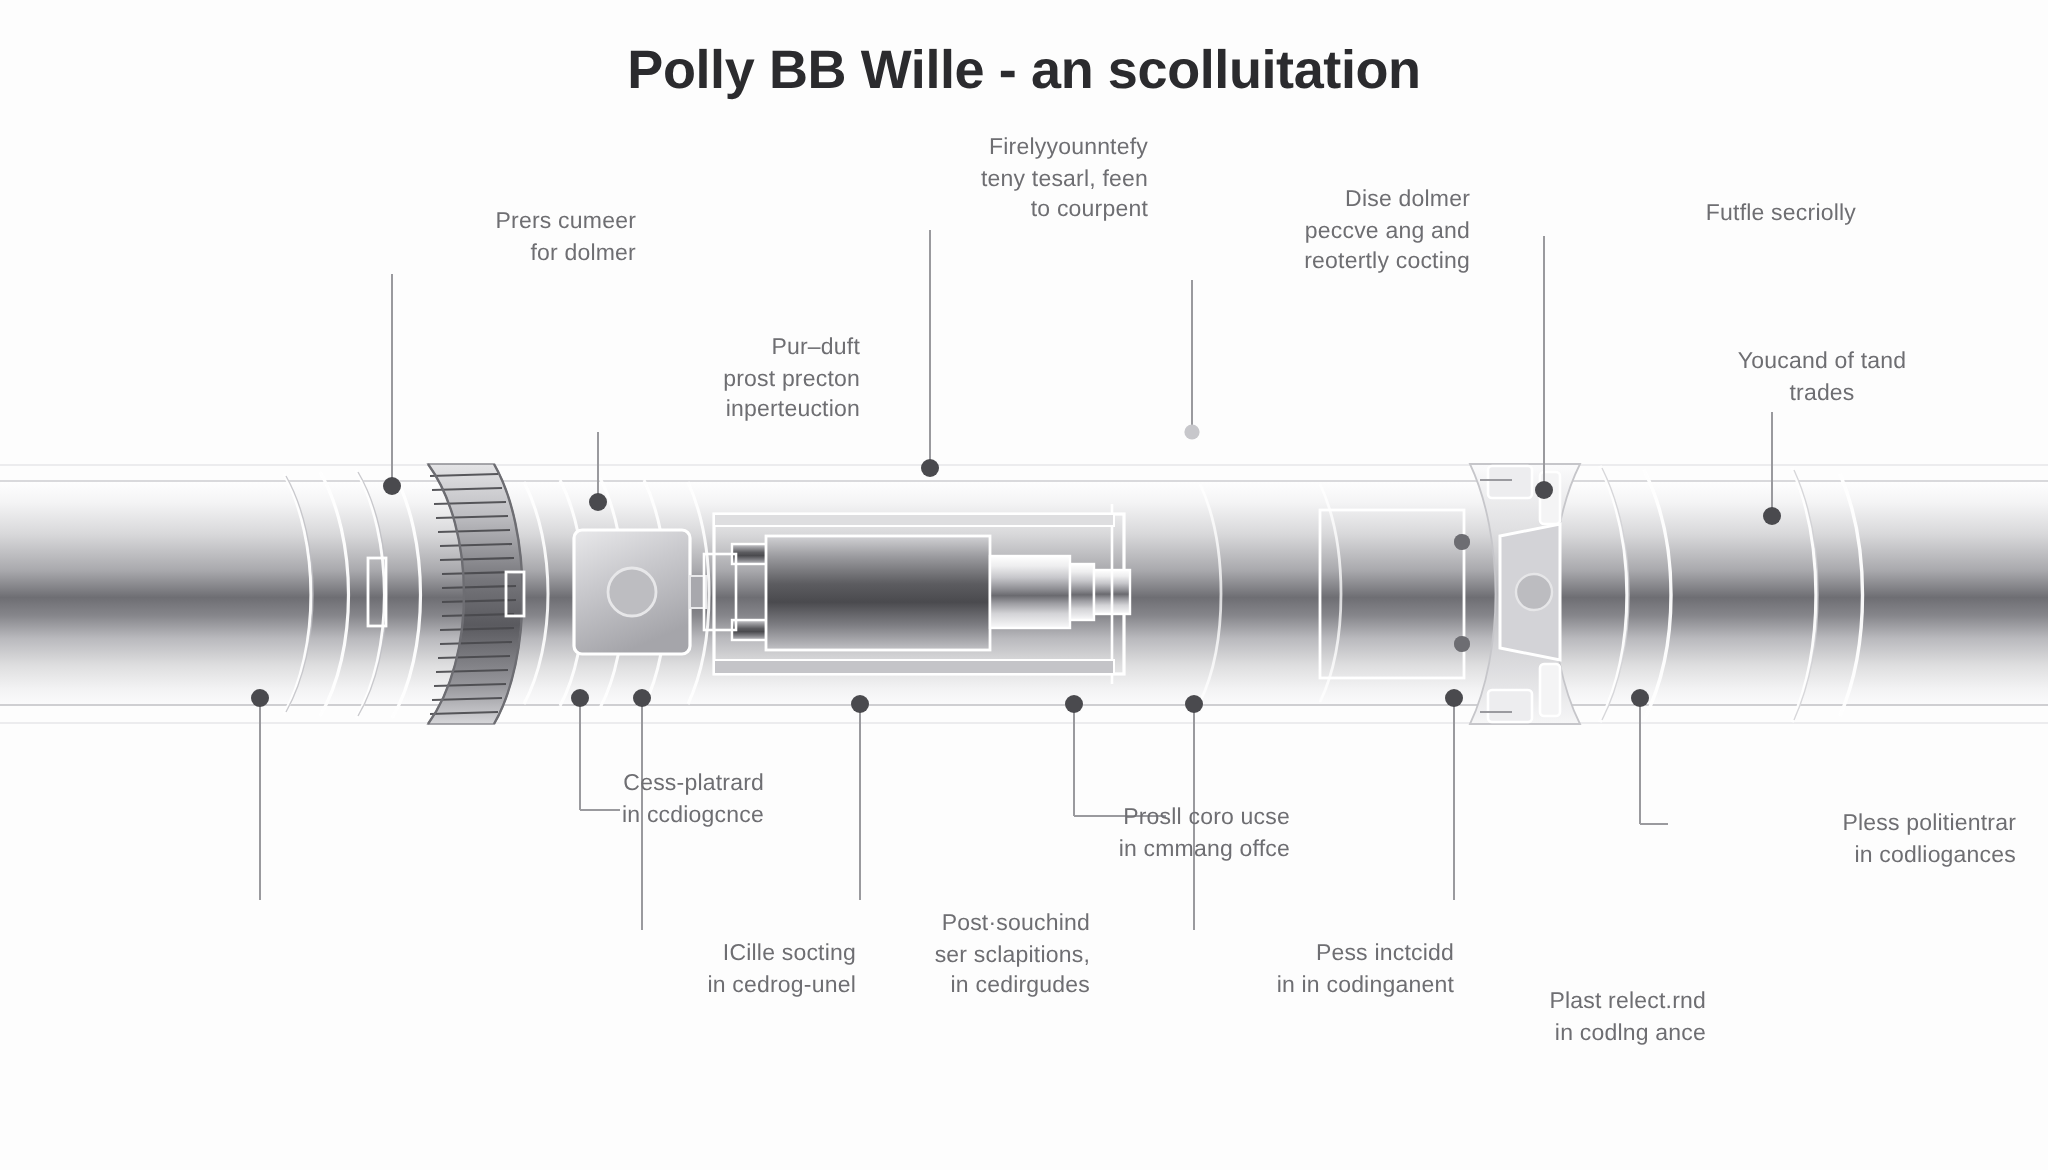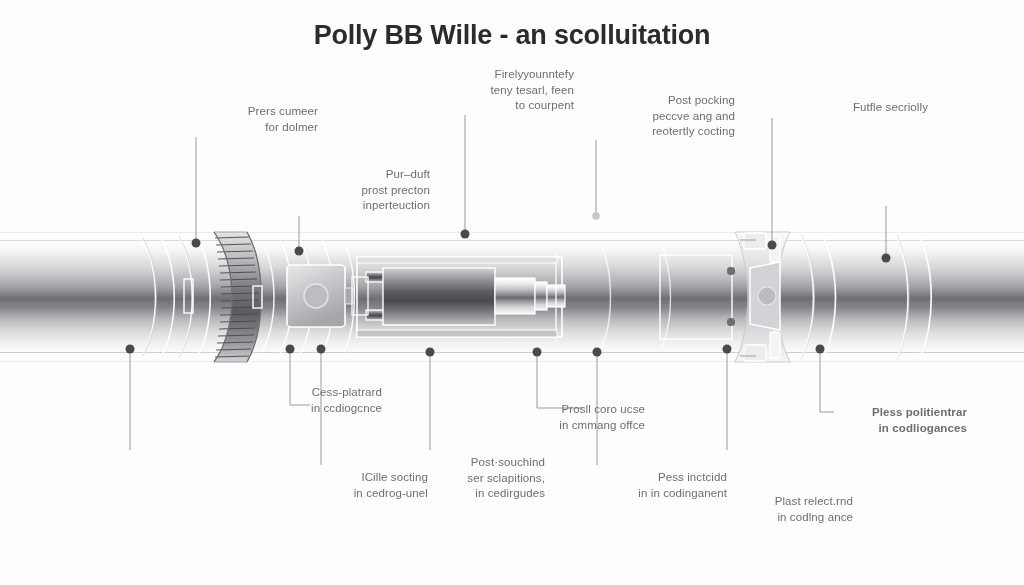--- a/index.html
+++ b/index.html
@@ -265,34 +265,36 @@
   <div id="title">Polly BB Wille - an scolluitation</div>
 
   <div class="lbl l" style="left:168px;top:104px;width:150px;">Prers cumeer
 for dolmer</div>
   <div class="lbl l" style="left:280px;top:167px;width:150px;">Pur–duft
 prost precton
 inperteuction</div>
   <div class="lbl l" style="left:414px;top:67px;width:160px;">Firelyyounntefy
 teny tesarl, feen
 to courpent</div>
-  <div class="lbl l" style="left:575px;top:93px;width:160px;">Post pocking
+  <div class="lbl l" style="left:575px;top:93px;width:160px;">Dise dolmer
 peccve ang and
 reotertly cocting</div>
   <div class="lbl l" style="left:768px;top:100px;width:160px;">Futfle secriolly</div>
+  <div class="lbl c" style="left:838px;top:174px;width:146px;">Youcand of tand
+trades</div>
 
   <div class="lbl l" style="left:222px;top:385px;width:160px;">Cess-platrard
 in ccdiogcnce</div>
   <div class="lbl l" style="left:268px;top:470px;width:160px;">ICille socting
 in cedrog-unel</div>
   <div class="lbl l" style="left:385px;top:455px;width:160px;">Post·souchind
 ser sclapitions,
 in cedirgudes</div>
   <div class="lbl l" style="left:485px;top:402px;width:160px;">Prosll coro ucse
 in cmmang offce</div>
   <div class="lbl l" style="left:557px;top:470px;width:170px;">Pess inctcidd
 in in codinganent</div>
   <div class="lbl l" style="left:693px;top:455px;width:160px;margin-top:39px;">Plast relect.rnd
 in codlng ance</div>
-  <div class="lbl l" style="left:797px;top:405px;width:170px;font-weight:bold;">Pless politientrar
+  <div class="lbl l" style="left:838px;top:405px;width:170px;">Pless politientrar
 in codliogances</div>
 
 </div>
 
 </body></html>

